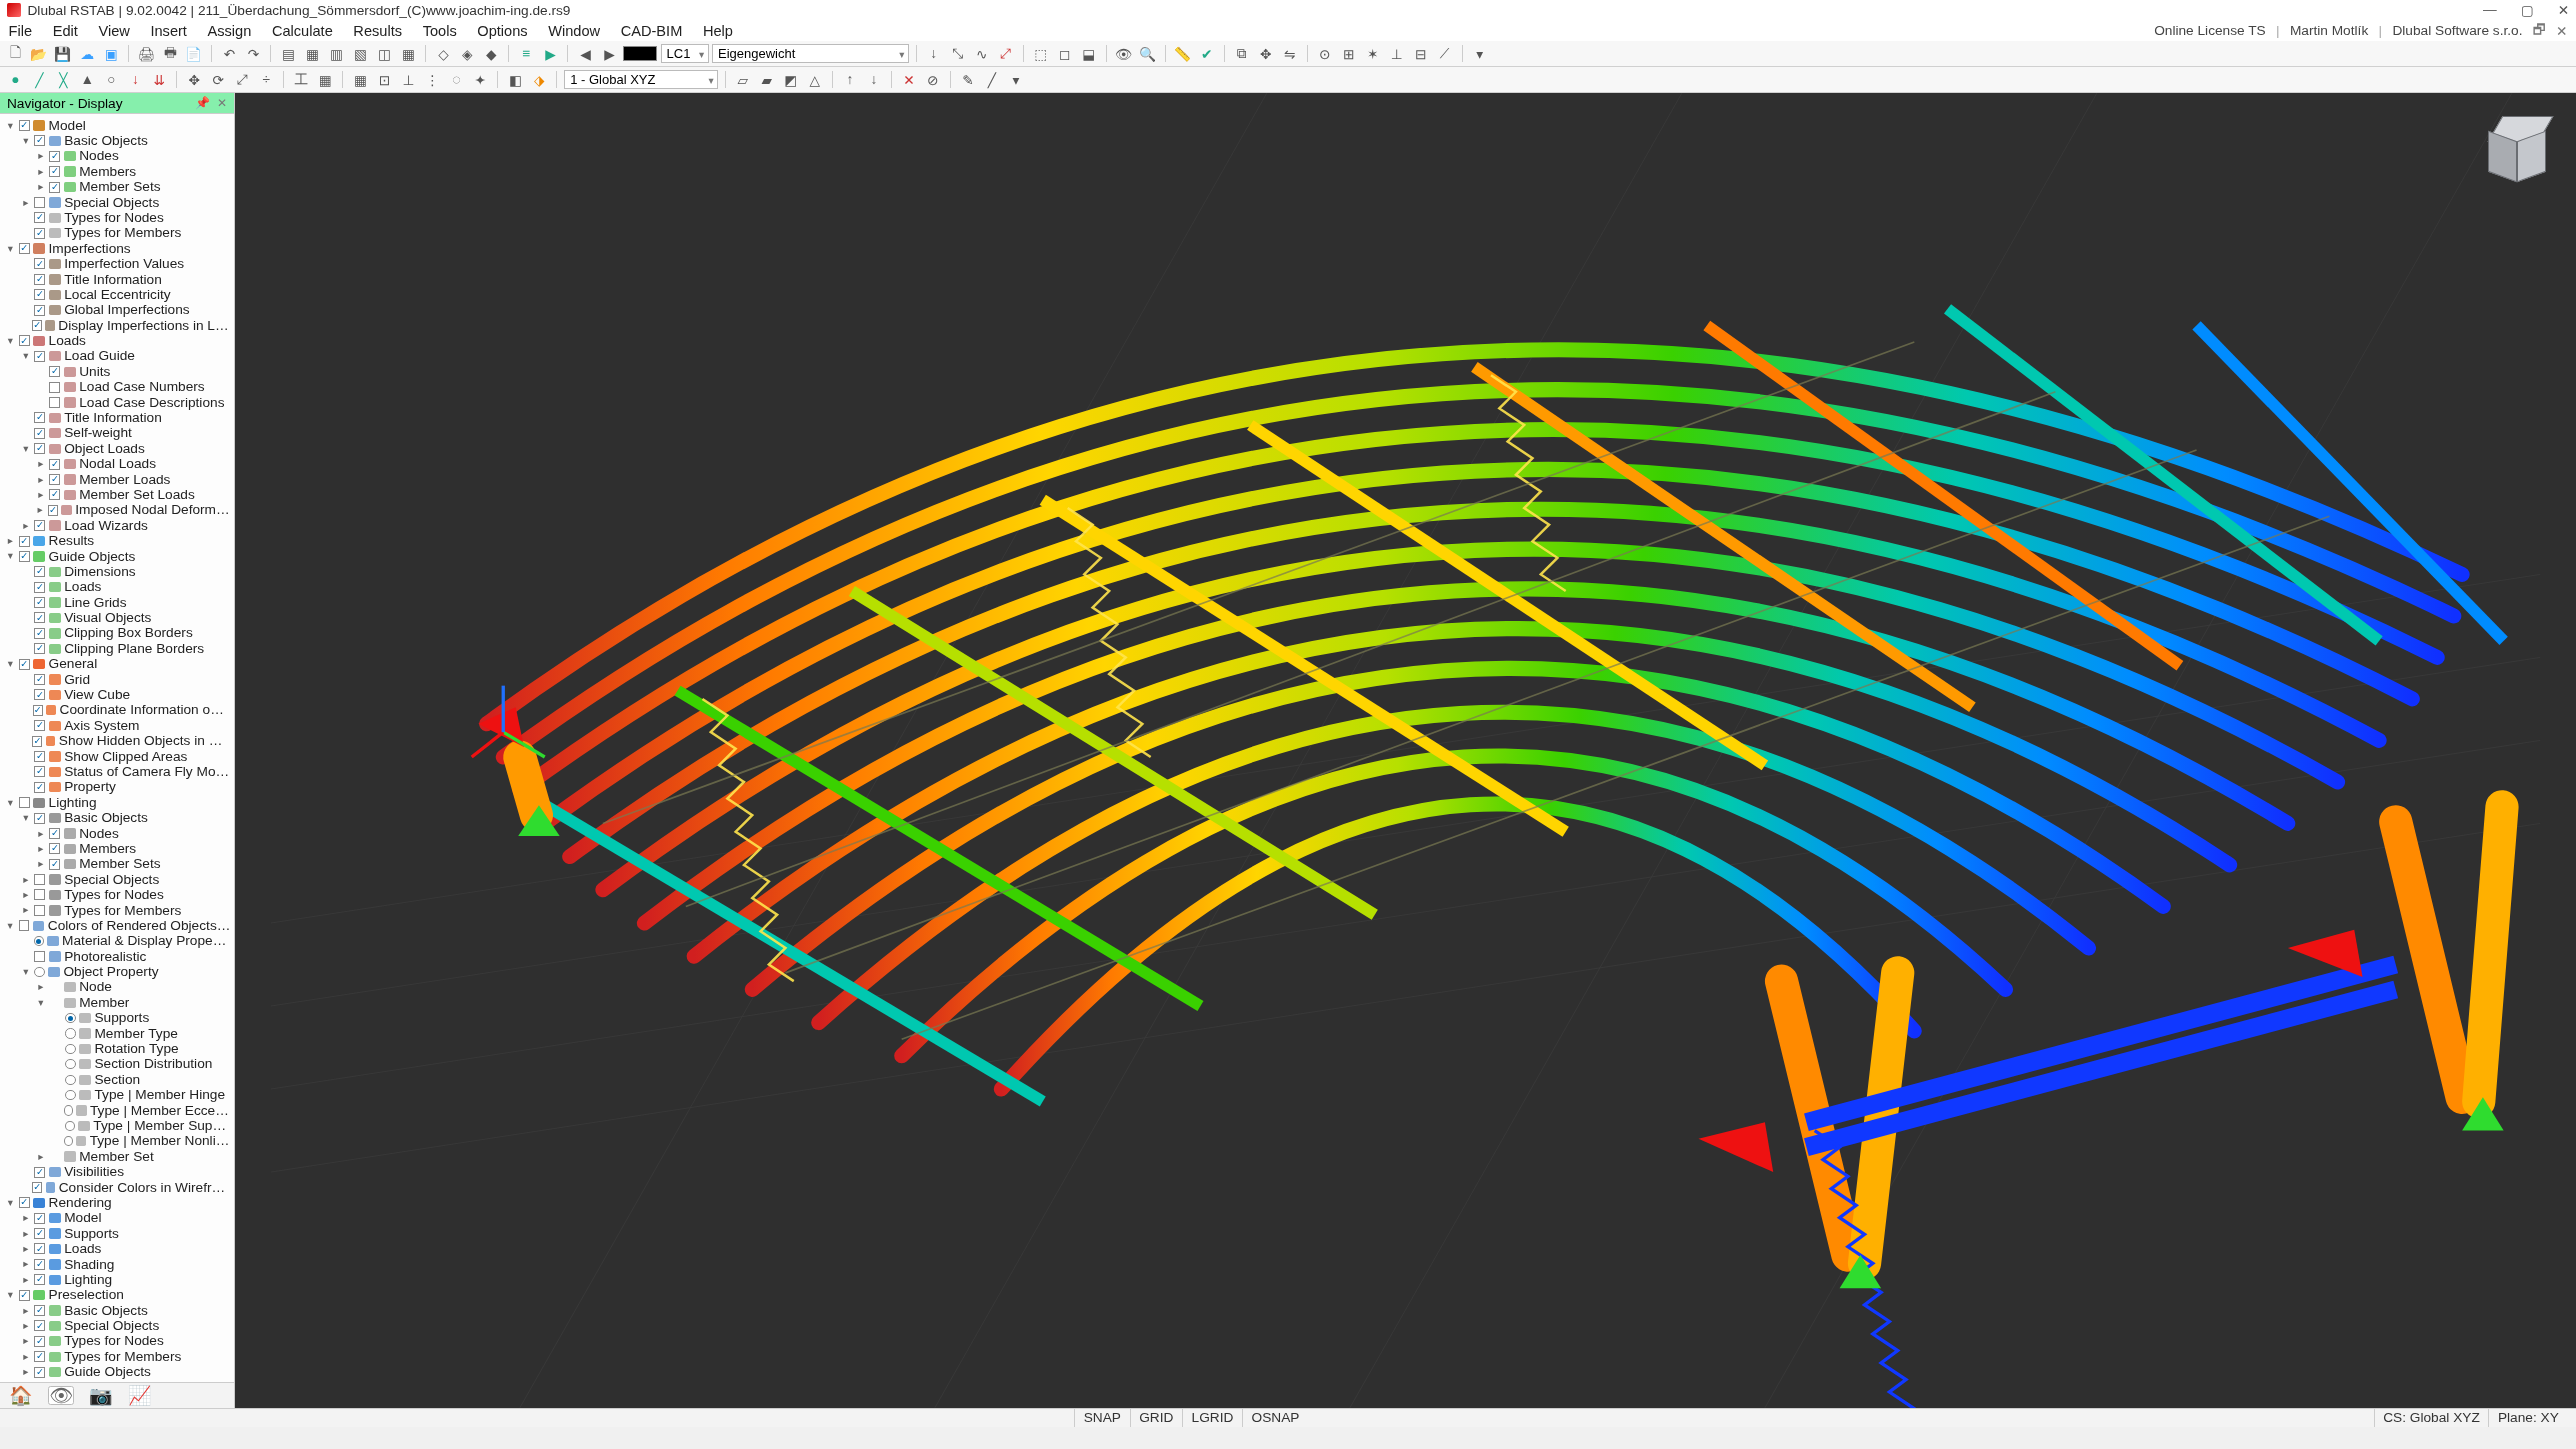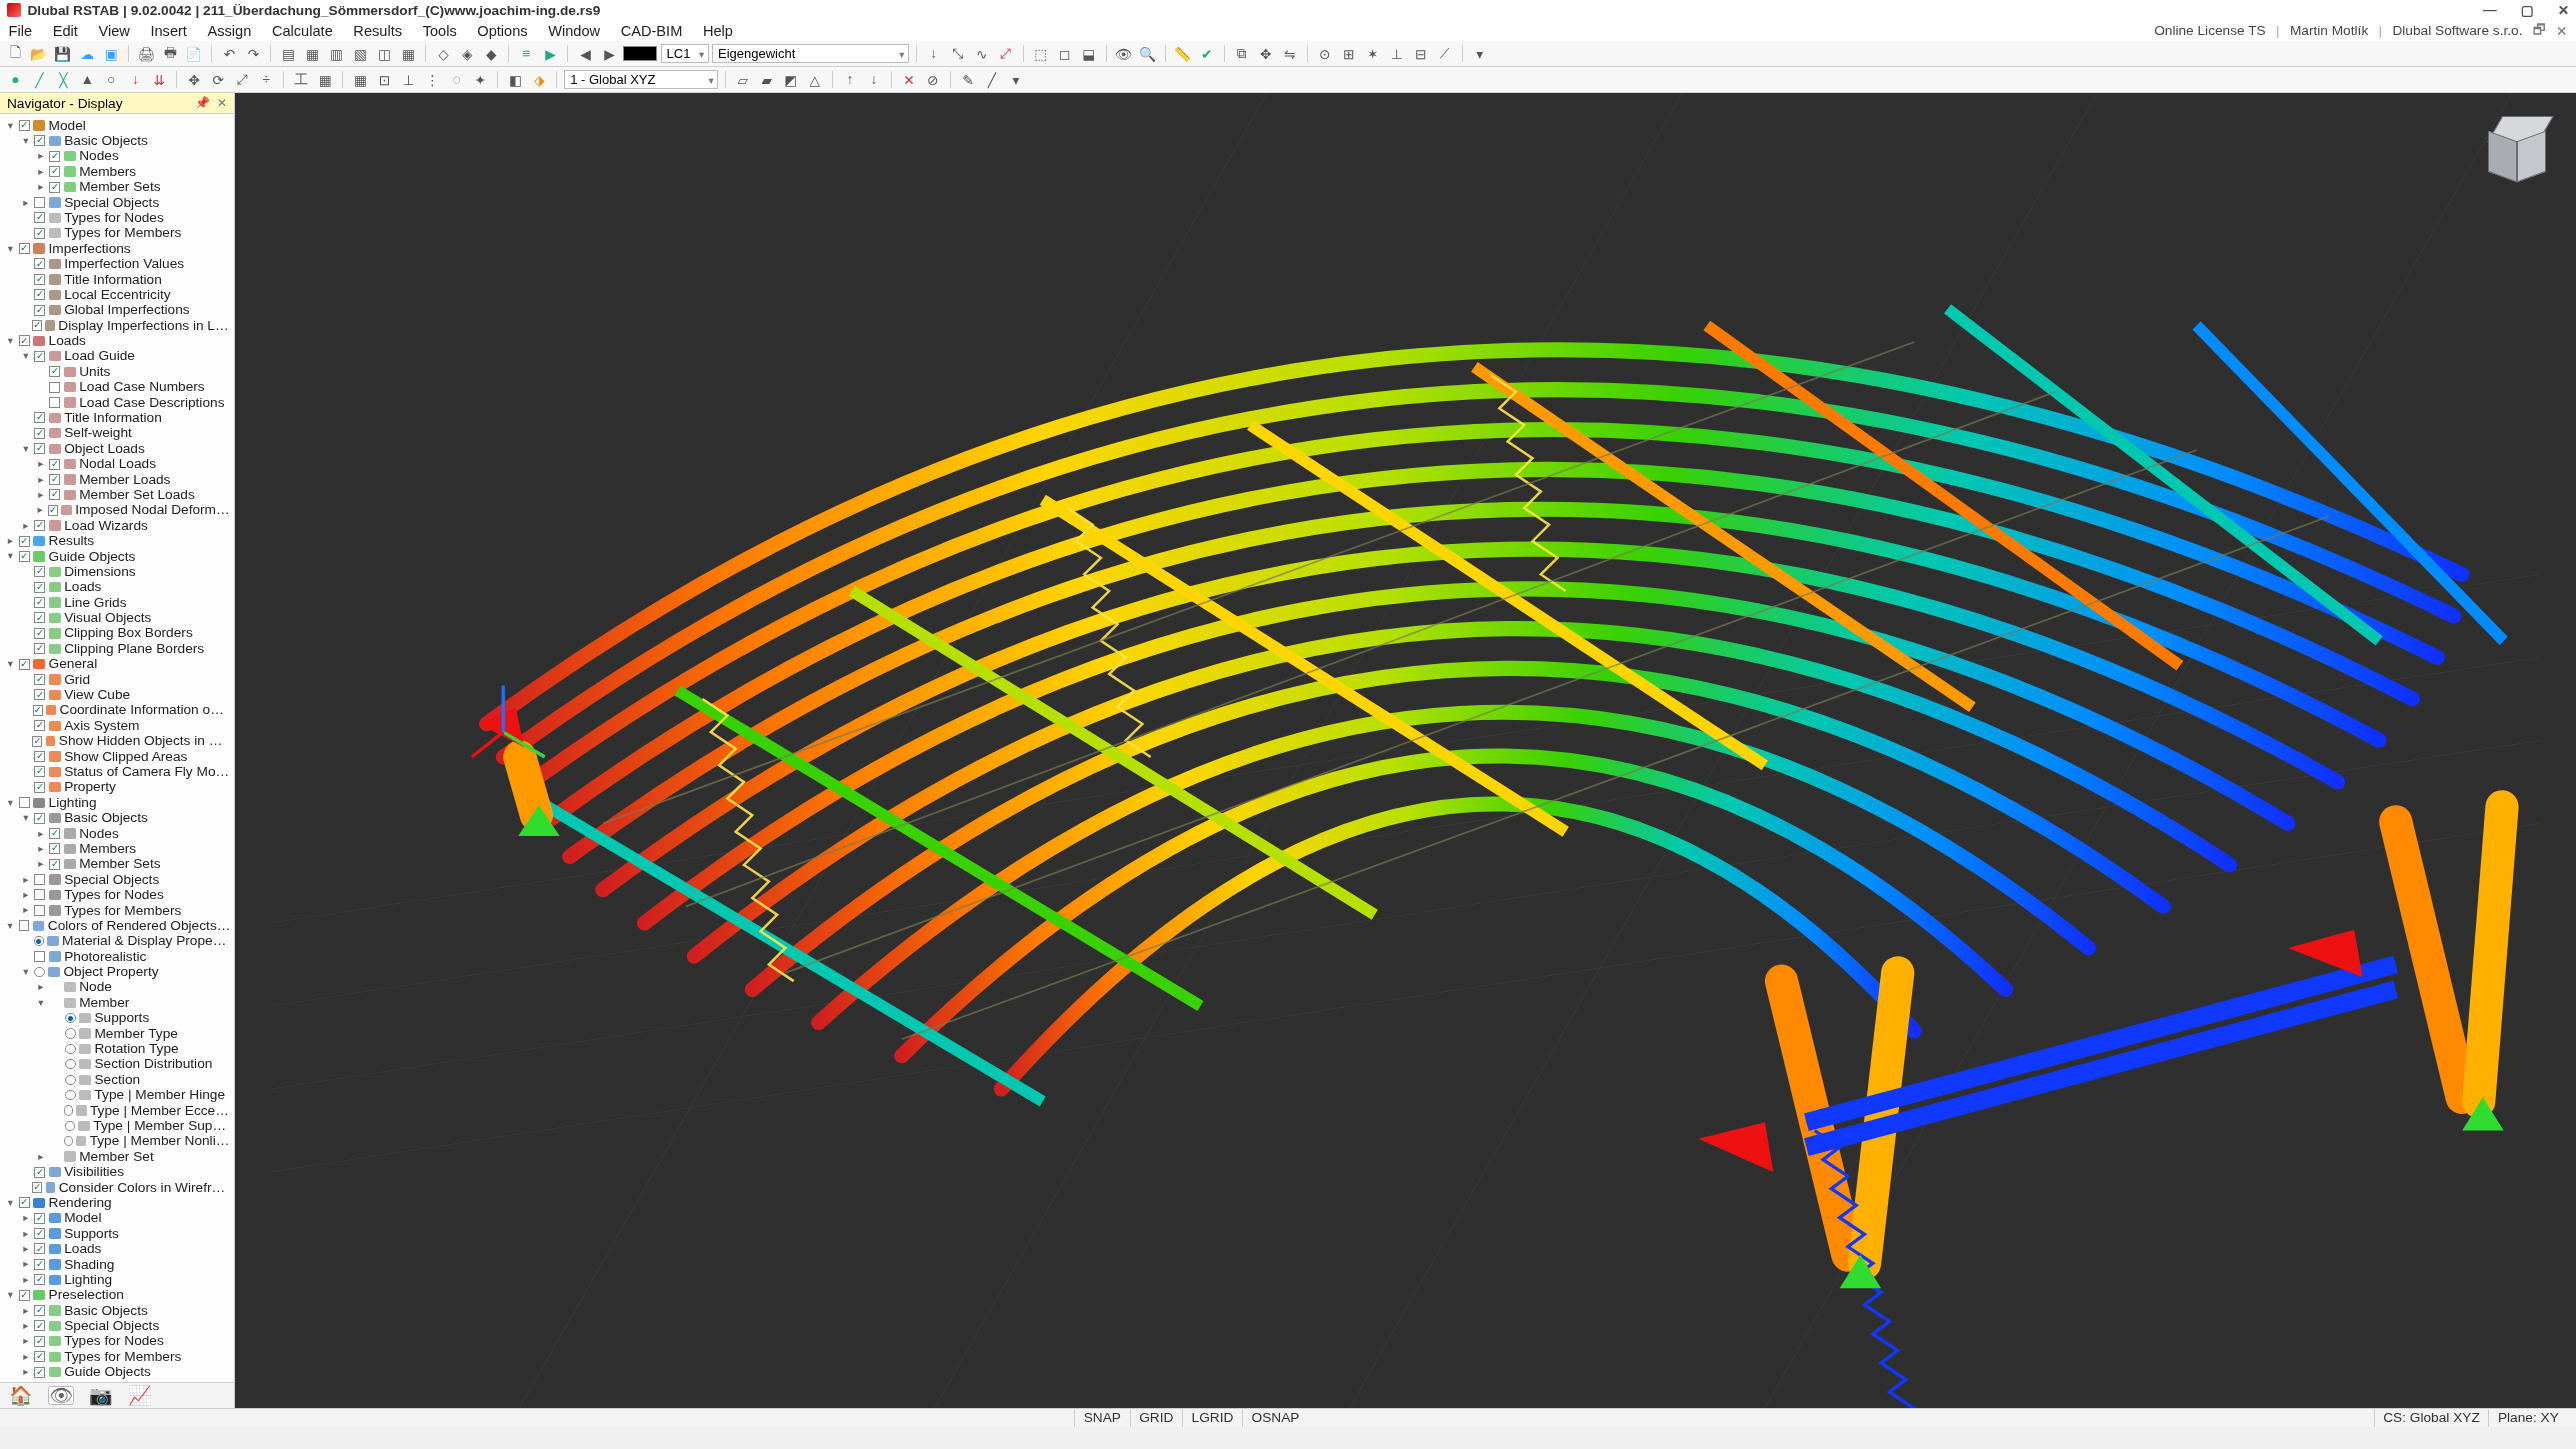--- a/index.html
+++ b/index.html
@@ -1,38 +1,38 @@
 <!DOCTYPE html>
 <html style="font-size:13.7px"><head>
 <meta charset="utf-8">
 <style>
 * { margin: 0; padding: 0; box-sizing: border-box; font-family: "Segoe UI", Tahoma, sans-serif; }
 body { width: 2576px; height: 1449px; background: #f0f0f0; overflow: hidden; font-size: 19px; }
 
-.titlebar { height: 20.6px; background: #fff; display: flex; align-items: center; padding: 0 6.9px; font-size: 13.7px; color: #333; font-weight: bold; }
+.titlebar { height: 20.6px; background: #fff; display: flex; align-items: center; padding: 0 6.9px; font-size: 13.7px; color: #333; }
 .titlebar .logo { width: 13.7px; height: 13.7px; background: linear-gradient(135deg,#c00,#f66); margin-right: 6.9px; border-radius:1.7px; }
 .titlebar .title { flex: 1; }
 .titlebar .winbtns { display:flex; gap:24px; color:#555; font-size:13.7px; }
 .titlebar .winbtns span { cursor:pointer; }
 
 .menubar { height: 20.6px; background: #fff; display: flex; align-items: center; padding: 0 8.6px; gap: 20.6px; font-size: 14.6px; color:#222; }
 .menubar .right { margin-left:auto; font-size:13.7px; color:#444; display:flex; gap:10.3px; align-items:center; }
 .menubar .right .sep { color:#aaa; }
 
 .toolbar { background: #f7f7f7; border-bottom:0.9px solid #d0d0d0; padding: 1.7px 5.1px; display:flex; align-items:center; gap:3.4px; height:26px; }
 .toolbar .btn { width:20.6px; height:20.6px; display:flex; align-items:center; justify-content:center; color:#555; font-size:13.7px; border-radius:2.6px; }
 .toolbar .sep { width:0.9px; height:17px; background:#ccc; margin:0 3.4px; }
 .toolbar .combo { height:19px; background:#fff; border:0.9px solid #bbb; font-size:13px; padding:0 17px 0 5.1px; position:relative; display:flex; align-items:center; min-width:103px; }
 .toolbar .combo::after { content:"▾"; position:absolute; right:3.4px; color:#777; font-size:10.3px; }
 .toolbar .swatch { width:34px; height:15.4px; background:#000; border:0.9px solid #888; }
 
 .main { display:flex; height: calc(100% - 20.6px - 20.6px - 26px - 26px - 19px - 22px); }
 
 .nav { width: 235px; background:#fdfdfd; border-right:0.9px solid #ccc; display:flex; flex-direction:column; }
-.nav-title { background:#fef9c3; border-bottom:0.9px solid #ccc; padding:2.6px 6.9px; font-size:13.7px; display:flex; align-items:center; gap:6.9px; }
+.nav-title { background:#86efac; border-bottom:0.9px solid #ccc; padding:2.6px 6.9px; font-size:13.7px; display:flex; align-items:center; gap:6.9px; }
 .nav-title .pin { margin-left:auto; color:#777; font-size:12px; }
 .nav-title .close { color:#777; font-size:12px; }
 .tree { flex:1; overflow:auto; padding:3.4px 0 3.4px 1.7px; font-size:13.7px; color:#222; line-height:1.15; }
 .tree-row { display:flex; align-items:center; gap:3.4px; padding:0 3.4px; height:15.4px; white-space:nowrap; }
 .tree-row .arrow { width:10.3px; color:#666; font-size:10.3px; text-align:center; }
 .tree-row .cb { width:11px; height:11px; border:0.9px solid #888; background:#fff; display:inline-flex; align-items:center; justify-content:center; font-size:9.4px; color:#06a; }
 .tree-row .cb.on::after { content:"✓"; }
 .tree-row .cb.off::after { content:""; }
 .tree-row .rb { width:10.3px; height:10.3px; border:0.9px solid #888; border-radius:50%; background:#fff; display:inline-flex; align-items:center; justify-content:center; }
 .tree-row .rb.on::after { content:""; width:5.1px; height:5.1px; border-radius:50%; background:#06a; }

